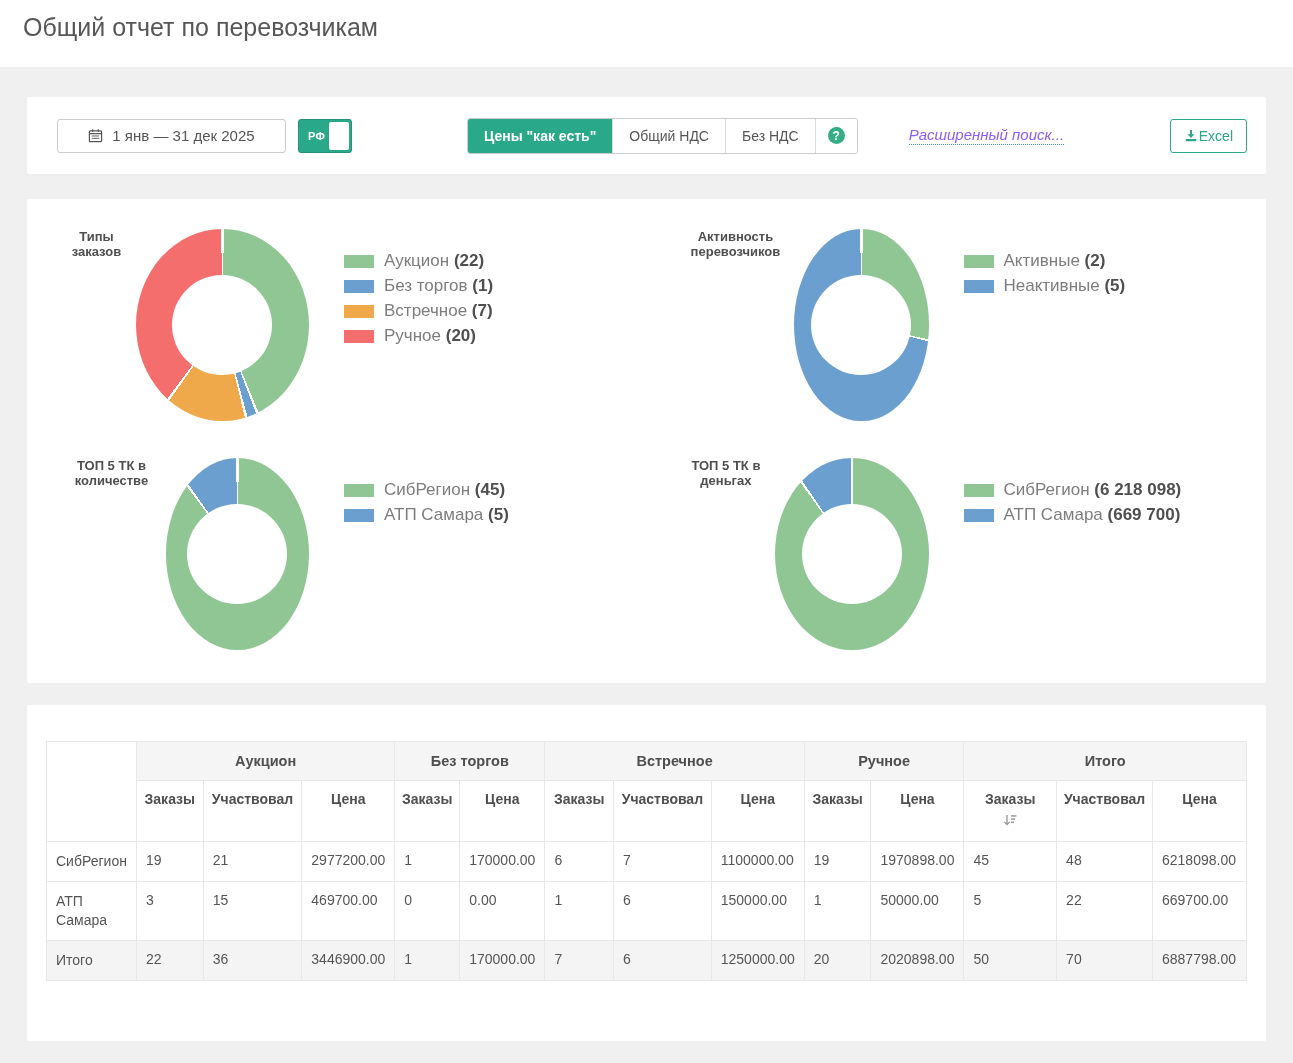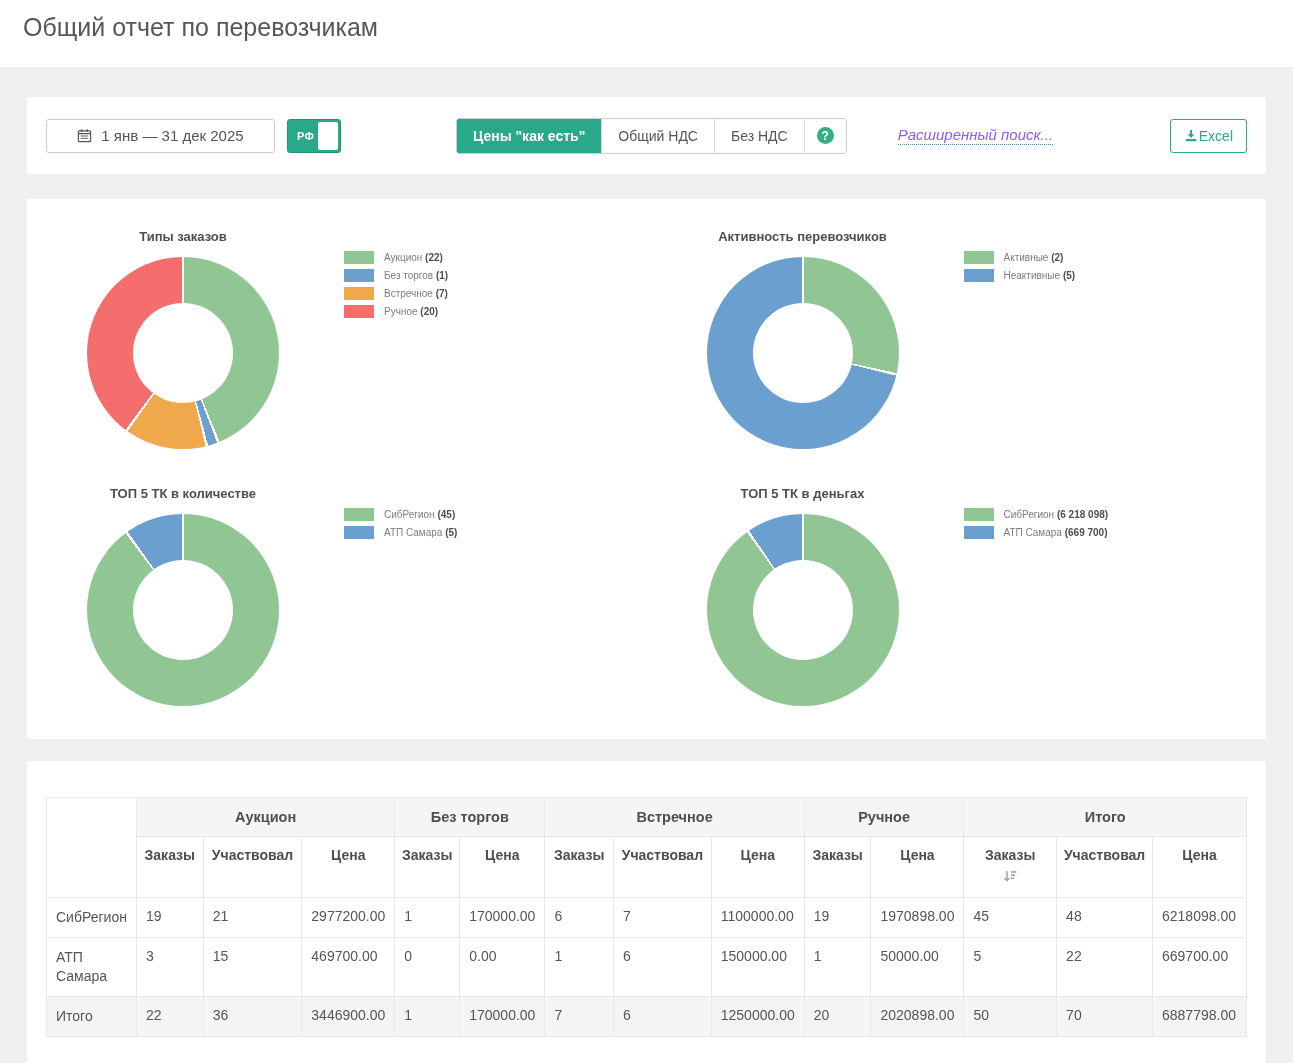--- a/index.html
+++ b/index.html
@@ -19,21 +19,21 @@
   .bc-current { font-weight:700; color:#4a4a4a; }
 
   .page { padding:0 27px; }
   .card { background:#fff; border-radius:2px; }
 
   
   .toolbar { margin-top:30px; height:77px; display:flex; align-items:center; padding:0 19px; }
   .date-input {
     width:229px; height:34px; border:1px solid #ccc; border-radius:3px;
     display:flex; align-items:center; justify-content:center; gap:9px;
-    font-size:15px; color:#555; cursor:pointer; background:#fff;
+    font-size:15px; color:#555; cursor:pointer; background:#fff;margin-left:11px;
   }
   .rf-toggle {
     margin-left:12px; width:54px; height:34px; background:#2aa88a;
     border:1px solid #1f9478; border-radius:3px; position:relative;
     display:flex; align-items:center; cursor:pointer;
   }
   .rf-label { color:#fff; font-size:11px; font-weight:700; margin-left:9px; letter-spacing:.3px; }
   .rf-handle { position:absolute; right:2px; top:2px; bottom:2px; width:20px; background:#fff; border-radius:2px; }
 
   .tab-group {
@@ -58,31 +58,31 @@
   .excel-btn {
     margin-left:auto; height:34px; padding:0 13px; background:#fff;
     border:1px solid #2aa88a; border-radius:3px; color:#2aa88a; font-size:14px;
     display:flex; align-items:center; gap:1px; cursor:pointer; font-family:inherit;
   }
 
   
   .charts-card { margin-top:25px; padding:30px 0 33px; }
   .charts-grid { display:grid; grid-template-columns:1fr 1fr; row-gap:37px; }
   .chart-cell { display:flex; align-items:flex-start; }
-  .chart-main { margin-left:30px; width:252px; display:flex; flex-direction:column; align-items:center; }
+  .chart-main { margin-left:30px; width:252px; display:flex; flex-direction:row; }
   .chart-title { font-size:13px; font-weight:700; color:#4f4f4f; margin-bottom:13px; text-align:center; }
   .donut { width:192px; height:192px; border-radius:50%; position:relative; cursor:pointer; }
   .donut::after {
     content:""; position:absolute; left:50%; top:50%; width:100px; height:100px;
     margin:-50px 0 0 -50px; border-radius:50%; background:#fff;
   }
   .legend { margin-left:35px; margin-top:22px; }
   .legend-item { display:flex; align-items:center; margin-bottom:5px; cursor:pointer; }
   .lg-box { width:30px; height:13px; margin-right:10px; flex:0 0 auto; }
-  .lg-text { font-size:10px; color:#7d7d7d; white-space:nowrap; }
+  .lg-text { font-size:17px; color:#7d7d7d; white-space:nowrap; }
   .lg-text b { color:#4f4f4f; }
 
   
   .table-card { margin-top:22px; padding:36px 19px 60px; min-height:300px; }
   table.report { border-collapse:collapse; table-layout:fixed; font-size:14px; color:#555; }
   table.report th, table.report td { border:1px solid #e8e8e8; }
   th.corner { background:#fff; }
   th.group {
     background:#f5f5f5; font-weight:700; color:#4f4f4f; text-align:center;
     padding:11px 8px; font-size:14.5px;

